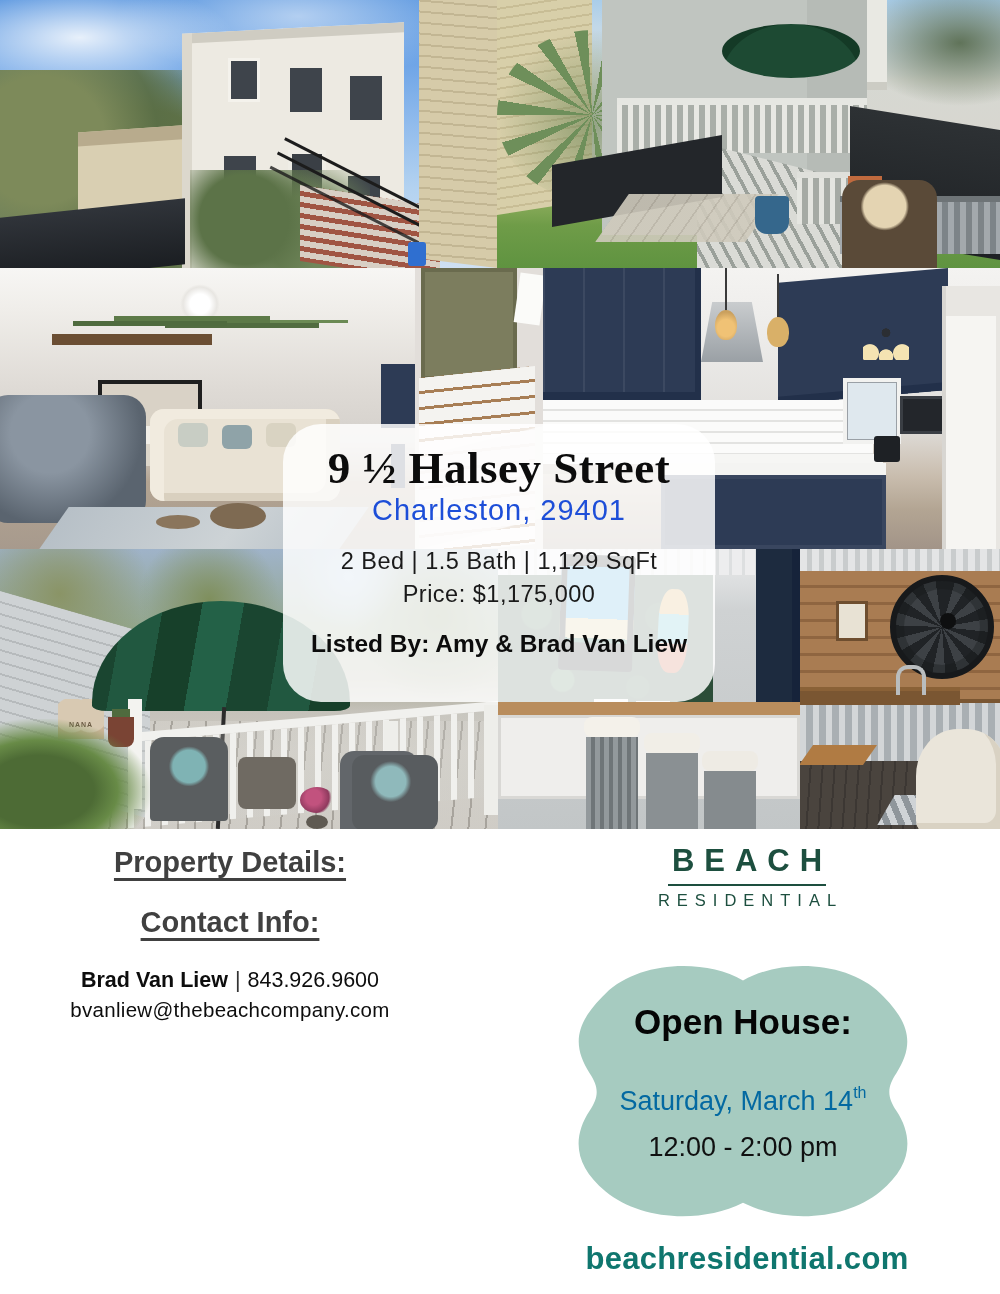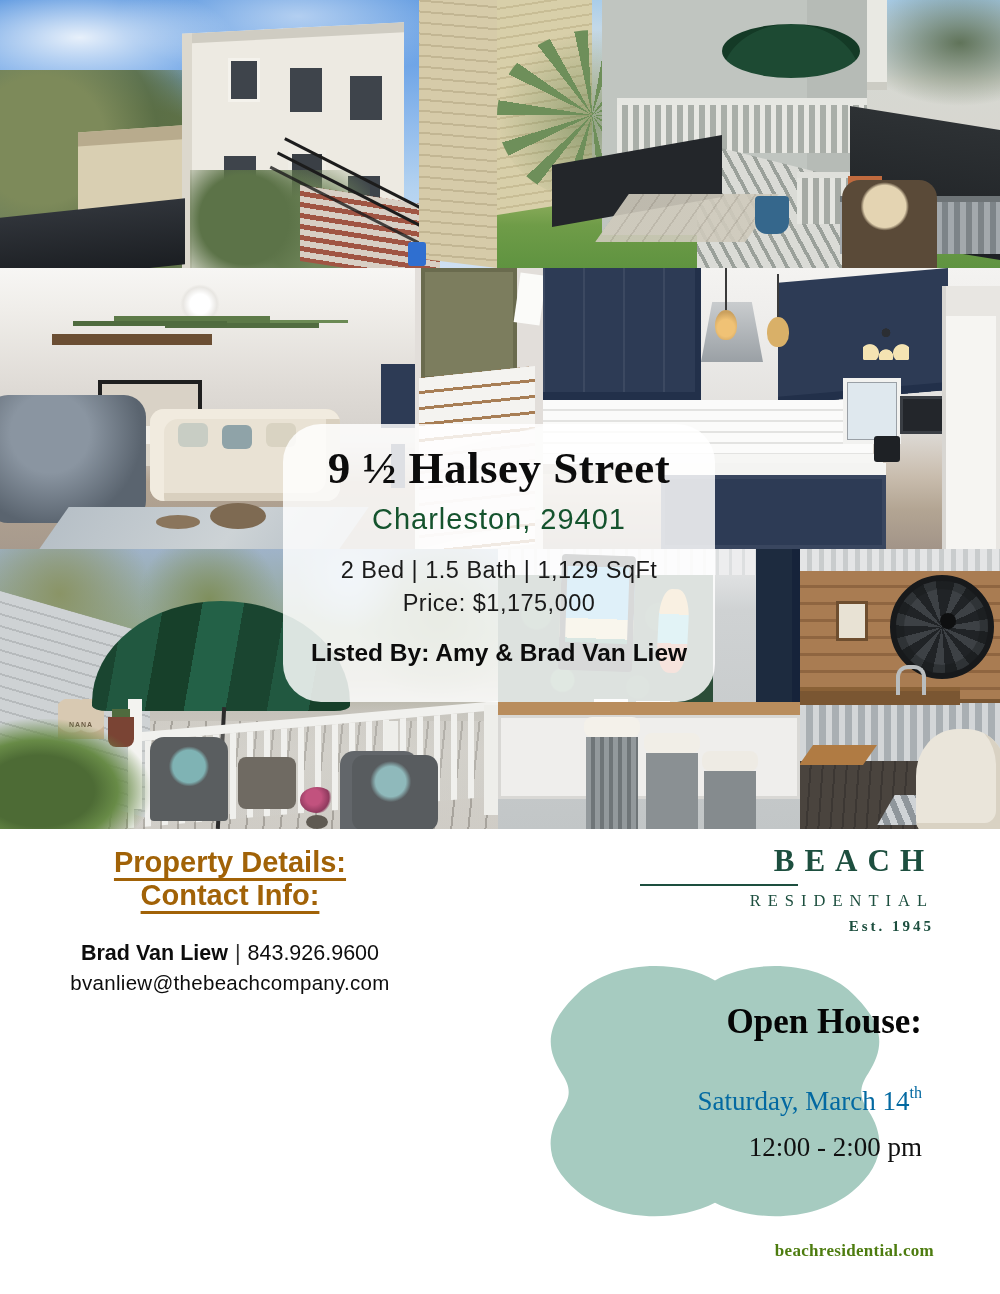--- a/index.html
+++ b/index.html
@@ -214,53 +214,53 @@
   .p8-seat{right:-8px;bottom:-4px;width:92px;height:104px;border-radius:45% 45% 12% 12%;background:#eae5da;
     box-shadow:inset -12px -10px 0 #d9d2c3;}
   .p8-mat{left:6px;top:196px;width:64px;height:20px;background:#b07b43;transform:skewX(-35deg);}
   .p8-rug{left:86px;bottom:4px;width:60px;height:30px;transform:skewX(-30deg);
     background:repeating-linear-gradient(45deg,#cfd3d6 0 5px,#8f969b 5px 10px);}
 
   
   .overlay-card{position:absolute;left:283px;top:424px;width:432px;height:278px;border-radius:38px;
     background:rgba(255,255,255,.84);text-align:center;}
   .title{font-family:"Liberation Serif",serif;font-weight:bold;font-size:45px;margin:18px 0 0;letter-spacing:.5px;color:#0c0c0c;}
-  .loc{font-size:29px;margin-top:9px;letter-spacing:1px;color:#14532d;}
+  .loc{font-size:29px;letter-spacing:1px;color:#1d4ed8;}
   .specs{font-size:23.5px;margin-top:21px;letter-spacing:.5px;color:#1a1a1a;}
   .price{font-size:23.5px;margin-top:6px;letter-spacing:.5px;color:#1a1a1a;}
   .listedby{font-size:24.5px;margin-top:22px;font-weight:bold;color:#0c0c0c;}
 
   
   .col-left{position:absolute;left:10px;top:829px;width:440px;text-align:center;}
-  .uhead{font-size:29px;font-weight:bold;margin:0;display:inline-block;color:#a16207;
+  .uhead{font-size:29px;font-weight:bold;margin:0;display:inline-block;color:#404040;
     text-decoration:underline;text-decoration-thickness:3px;text-underline-offset:6px;}
   .pd-head-wrap{margin-top:17px;}
   .plist{margin-top:16px;font-size:23px;line-height:33.5px;color:#0d0d0d;letter-spacing:.2px;}
-  .ci-head-wrap{}
+  .ci-head-wrap{margin-top:27px;}
   .agent{margin-top:19px;}
   .agent + .agent{margin-top:29px;}
   .aline{font-size:21.5px;color:#0d0d0d;}
   .aline b{font-weight:bold;}
   .sep{margin:0 7px;color:#333;}
   .aemail{font-size:20.5px;margin-top:5px;color:#0d0d0d;letter-spacing:.3px;}
 
-  .col-right{position:absolute;left:504px;top:829px;width:430px;text-align:right;font-family:Liberation Serif, serif;}
+  .col-right{position:absolute;left:532px;top:829px;width:430px;text-align:center;}
   .logo{margin-top:14px;color:#1d4f3f;}
   .logo-name{font-size:31px;font-weight:bold;letter-spacing:10px;padding-left:10px;}
   .logo-rule{width:158px;height:2px;background:#1d4f3f;margin:5px auto 5px;}
   .logo-div{font-size:16.5px;letter-spacing:7px;padding-left:7px;}
   .logo-est{font-size:15px;font-weight:bold;letter-spacing:3px;padding-left:3px;margin-top:7px;}
 
   .blob-wrap{position:absolute;left:4px;top:127px;width:414px;height:272px;}
   .blob-svg{position:absolute;left:0;top:0;width:414px;height:272px;}
   .oh-head{position:absolute;left:0;top:46px;width:100%;font-size:35px;font-weight:bold;color:#050505;}
   .oh-date{position:absolute;left:0;top:130px;width:100%;font-size:27px;color:#0369a1;}
   .oh-date sup{font-size:16px;position:relative;top:-2px;}
   .oh-time{position:absolute;left:0;top:176px;width:100%;font-size:27px;color:#101010;}
-  .website{position:absolute;left:0;top:412px;width:100%;font-size:17px;font-weight:bold;color:#4d7c0f;letter-spacing:.3px;}
+  .website{position:absolute;left:0;top:412px;width:100%;font-size:31px;font-weight:bold;color:#0f766e;letter-spacing:.3px;}
 </style>
 </head>
 <body>
 
 <div class="page">
 
   <div>
 
     <div class="ph p1">
       <div class="shape p1-treeL"></div>
@@ -399,21 +399,20 @@
       </div>
       <div class="aemail">bvanliew@thebeachcompany.com</div>
     </div>
   </div>
 
   <div class="col-right">
     <div class="logo">
       <div class="logo-name">BEACH</div>
       <div class="logo-rule"></div>
       <div class="logo-div">RESIDENTIAL</div>
-      <div class="logo-est">Est. 1945</div>
     </div>
 
     <div class="blob-wrap">
       <svg class="blob-svg" viewBox="0 0 440 290" preserveAspectRatio="none">
         <path d="M220 26 C262 2 332 6 366 40 C400 73 401 96 383 125 C373 140 373 150 383 165 C402 194 399 224 366 251 C330 281 266 286 220 263 C174 286 110 281 74 251 C41 224 38 194 57 165 C67 150 67 140 57 125 C39 96 40 73 74 40 C108 6 178 2 220 26 Z" fill="#a6cbc0"></path>
       </svg>
       <div class="oh-head">Open House:</div>
       <div class="oh-date">
         <span>Saturday, March 14</span><sup>th</sup>
       </div>

